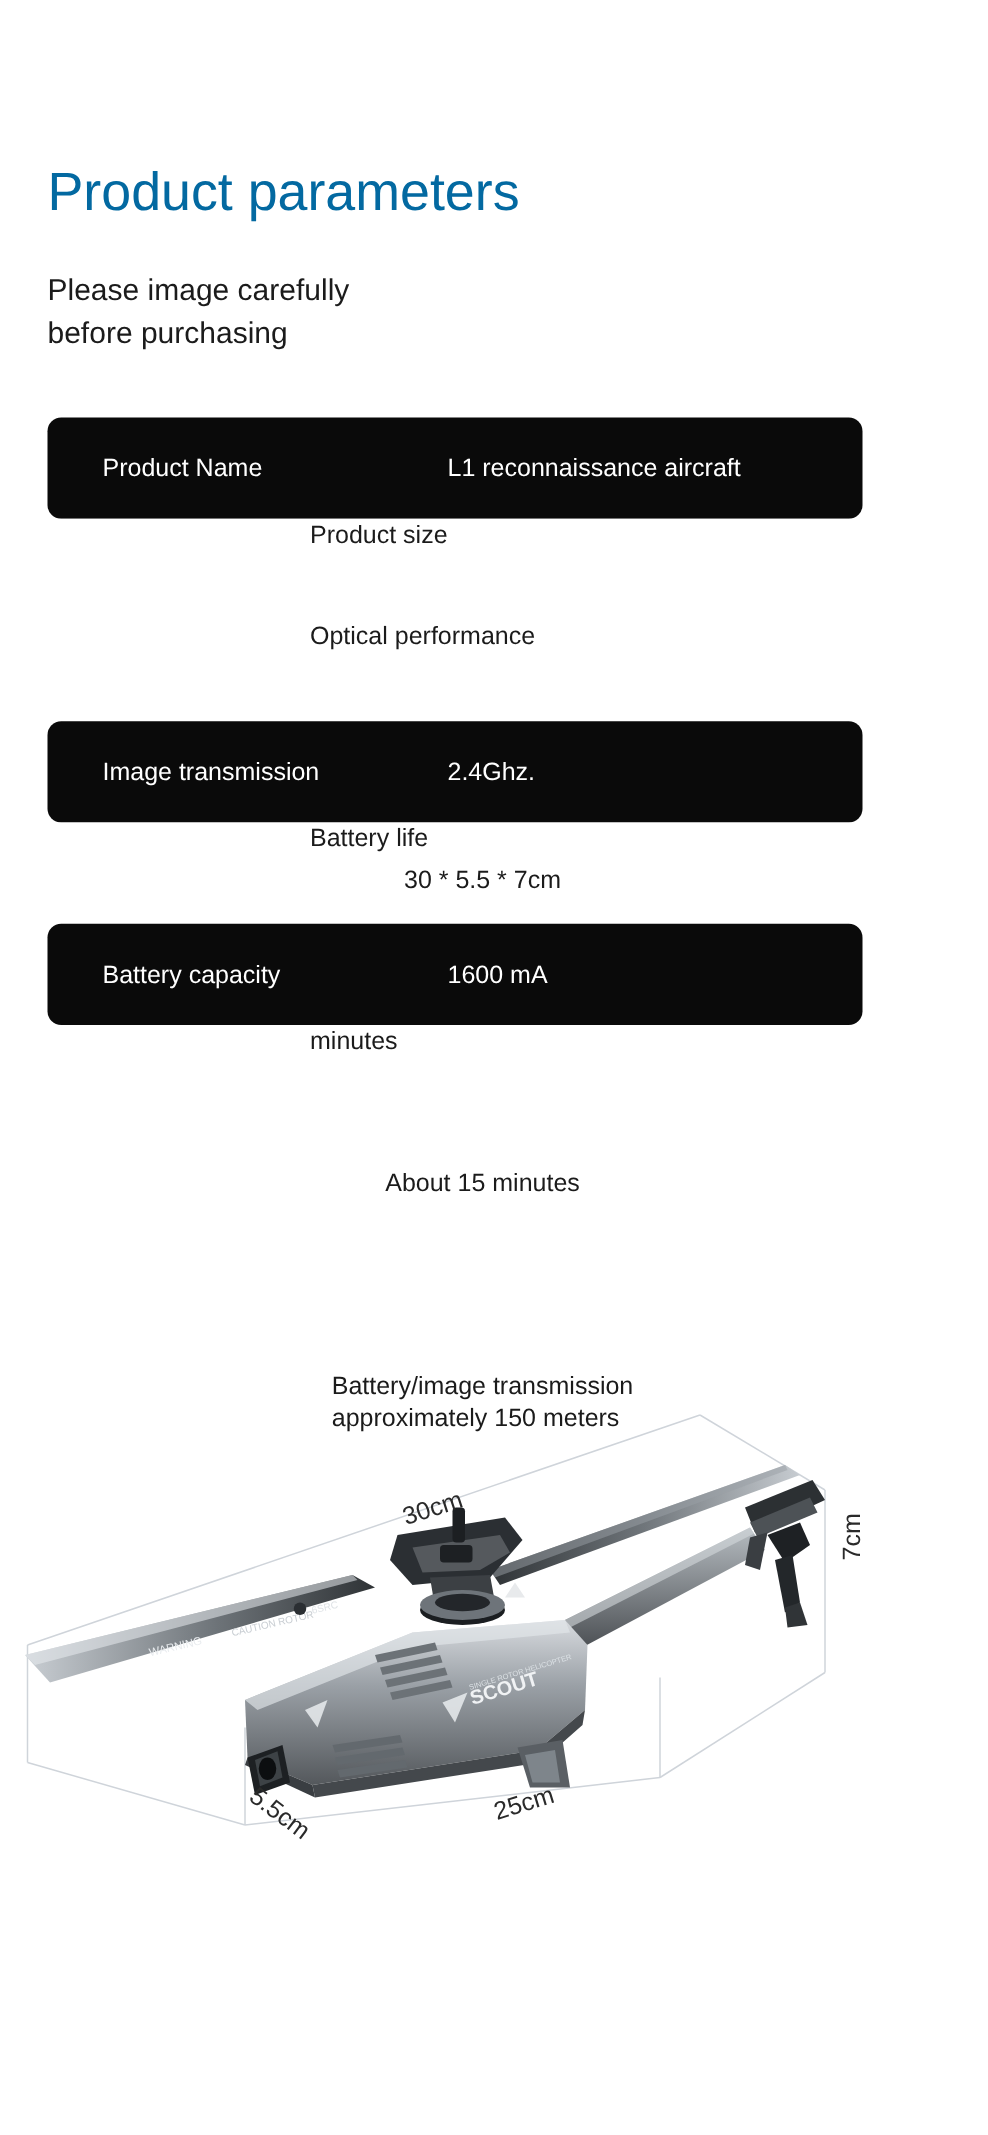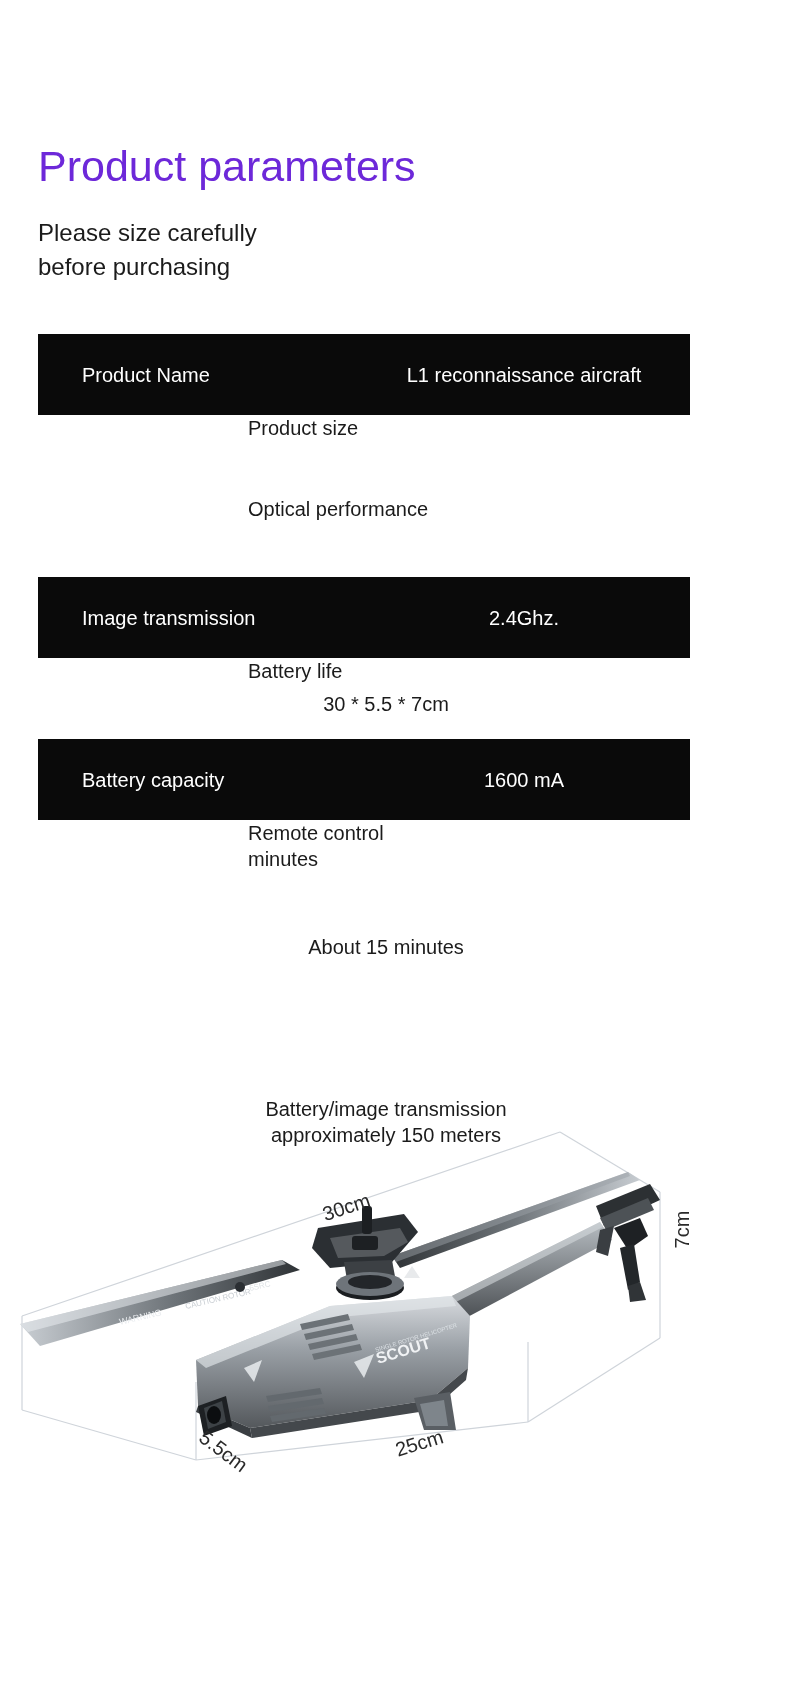--- a/index.html
+++ b/index.html
@@ -17,24 +17,24 @@
   }
   .page {
     position: relative;
     width: 790px;
     height: 1708px;
     background: #ffffff;
   }
   .title {
     position: absolute;
     left: 38px;
-    top: 140px;
+    top: 128px;
     font-size: 43px;
     font-weight: 400;
-    color: #6d28d9;
+    color: #0369a1;
     letter-spacing: 0px;
     line-height: 52px;
   }
   .subtitle {
     position: absolute;
     left: 38px;
     top: 216px;
     font-size: 24px;
     line-height: 34px;
     color: #1b1b1b;
@@ -50,41 +50,41 @@
   .spec-row {
     display: flex;
     align-items: center;
     height: 81px;
     box-sizing: border-box;
     padding-left: 44px;
   }
   .spec-row.dark {
     background: #0a0a0a;
     color: #ffffff;
+    border-radius: 11px;
   }
   .spec-row.light {
     background: #ffffff;
     color: #1b1b1b;
     flex-direction: column;
   }
   .spec-label {
     width: 276px;
     flex: 0 0 276px;
     font-size: 20px;
     line-height: 26px;
     font-weight: 400;
     padding-right: 10px;
     box-sizing: border-box;
   }
   .spec-value {
     flex: 1 1 auto;
     font-size: 20px;
     line-height: 26px;
     font-weight: 400;
-    text-align: center;
   }
   .spec-value .vline {
     display: block;
   }
   .spec-label .vline {
     display: block;
   }
   .product-figure {
     position: absolute;
     left: 0;
@@ -127,21 +127,21 @@
   }
 </style>
 </head>
 <body>
 
 <div class="page">
 
   <div class="title">Product parameters</div>
 
   <div class="subtitle">
-    <span>Please size carefully</span><br>
+    <span>Please image carefully</span><br>
     <span>before purchasing</span>
   </div>
 
   <div class="spec-table">
 
     <div class="spec-row dark">
       <div class="spec-label">
         <span class="vline">Product Name</span>
       </div>
       <div class="spec-value">
@@ -187,21 +187,20 @@
       <div class="spec-label">
         <span class="vline">Battery capacity</span>
       </div>
       <div class="spec-value">
         <span class="vline">1600 mA</span>
       </div>
     </div>
 
     <div class="spec-row light">
       <div class="spec-label">
-        <span class="vline">Remote control</span>
         <span class="vline">minutes</span>
       </div>
       <div class="spec-value">
         <span class="vline">Battery/image transmission</span>
         <span class="vline">approximately 150 meters</span>
       </div>
     </div>
 
   </div>
 

